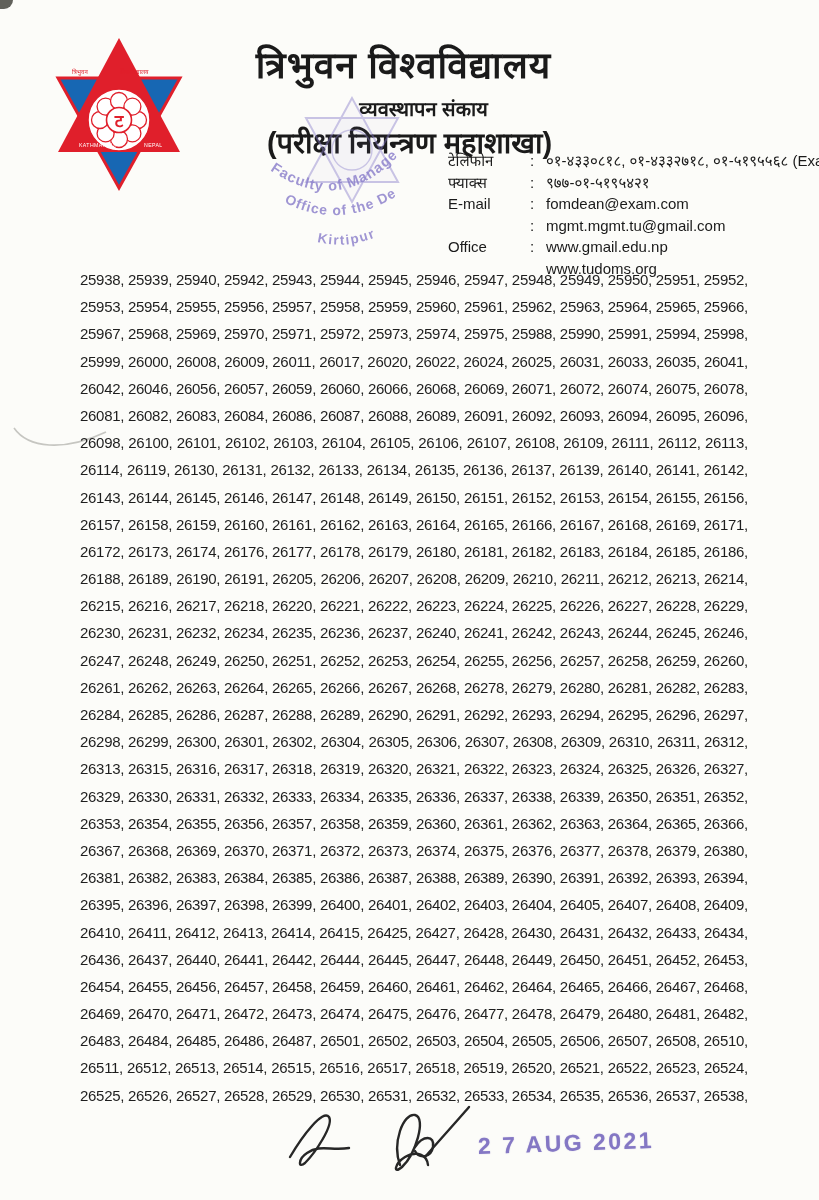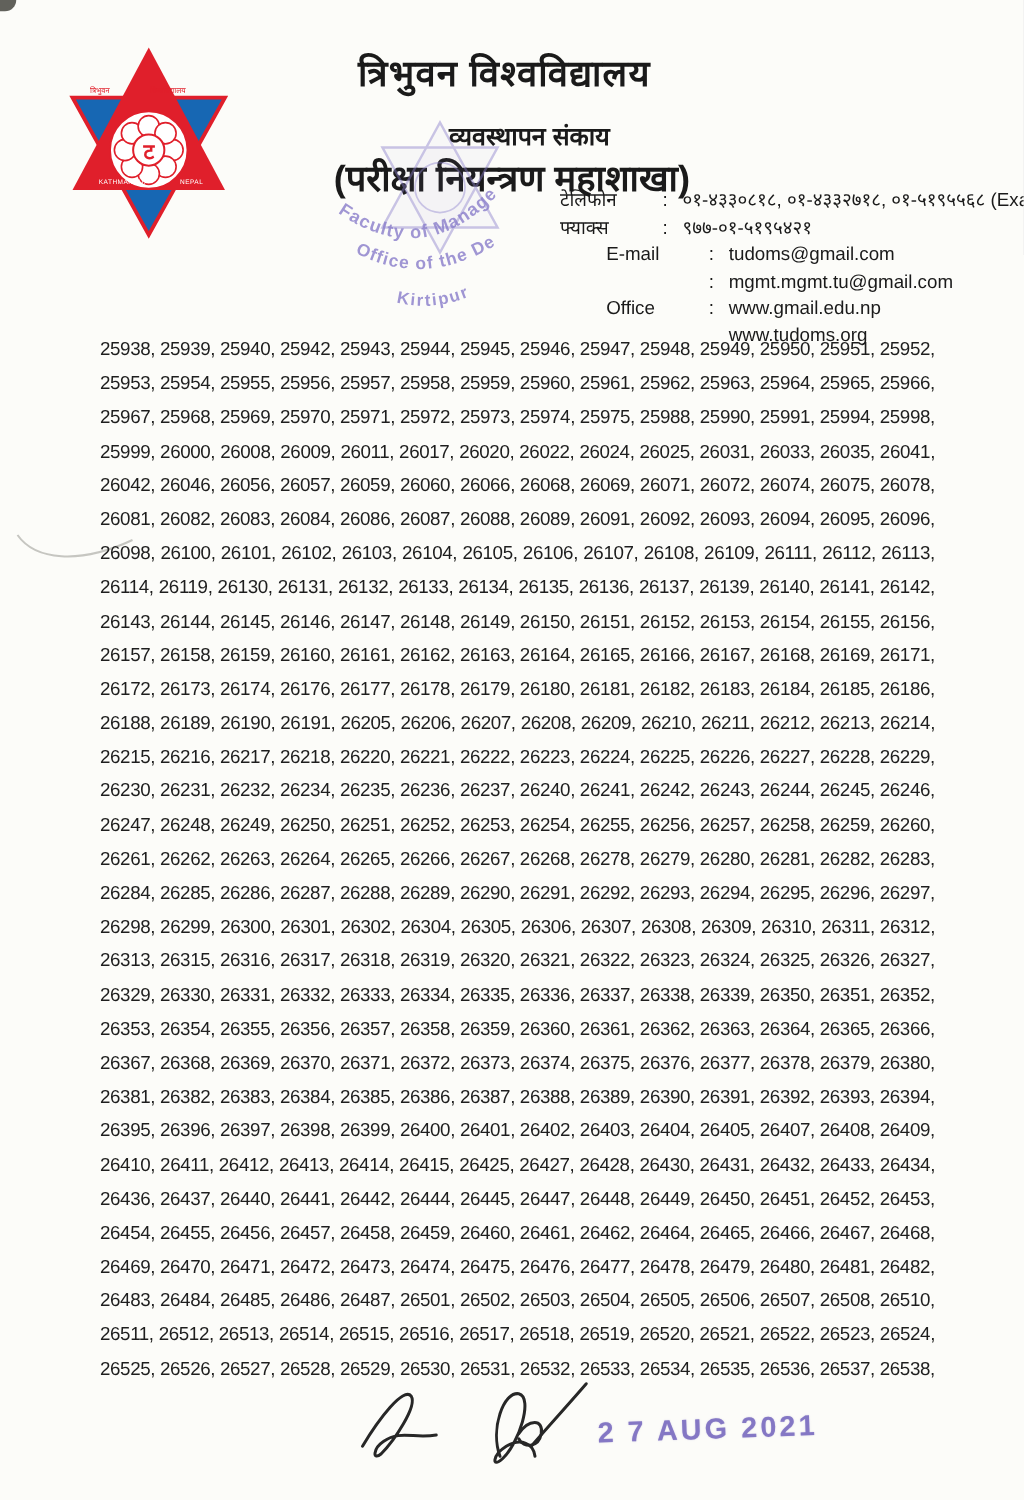--- a/index.html
+++ b/index.html
@@ -6,30 +6,30 @@
   .page{
     position:relative;width:819px;height:1200px;margin:0 auto;
     background:#fcfcf9;overflow:hidden;
     font-family:"Liberation Sans",sans-serif;color:#1a1a1a;
   }
   
   .corner-smudge{position:absolute;left:0;top:0;width:13px;height:9px;background:#45453f;border-bottom-right-radius:9px;opacity:.85;}
   
   .logo{position:absolute;left:52px;top:36px;width:134px;height:158px;}
   
-  .uni-title{position:absolute;left:0;right:12px;top:38px;text-align:center;font-size:29px;font-weight:700;letter-spacing:1px;}
+  .uni-title{position:absolute;left:0;right:12px;top:38px;text-align:center;font-size:37px;font-weight:700;letter-spacing:1px;}
   .uni-sub{position:absolute;left:0;right:0;top:95px;text-align:center;font-size:20px;font-weight:700;margin-left:28px;}
   .uni-div{position:absolute;left:0;right:0;top:122px;text-align:center;font-size:29px;font-weight:700;}
   
   .office{position:absolute;left:54px;top:176px;font-size:17px;font-weight:700;line-height:25px;}
   
   .contacts{position:absolute;left:448px;top:150px;font-size:15px;line-height:21.5px;white-space:nowrap;}
   .contact-row{display:flex;}
   .c-label{display:inline-block;width:82px;font-weight:400;}
-  .c-label.latin{font-weight:400;margin-left:37px;}
+  .c-label.latin{font-weight:400;}
   .c-sep{display:inline-block;width:16px;}
   
   .stamp-svg{position:absolute;left:240px;top:90px;width:230px;height:180px;pointer-events:none;}
   .stamp-text{fill:#8b7fcb;opacity:.82;font-family:"Liberation Sans",sans-serif;font-weight:700;}
   
   .numbers{position:absolute;left:80px;top:266px;width:668px;font-size:15px;letter-spacing:-0.3px;color:#1e1e1e;}
   .num-row{display:flex;justify-content:space-between;height:27.2px;line-height:27.2px;}
   
   .signatures{position:absolute;left:265px;top:1095px;width:220px;height:95px;}
   .date-stamp{
@@ -109,21 +109,21 @@
         <span class="c-val">०१-४३३०८१८, ०१-४३३२७१८, ०१-५१९५५६८ (Exam)</span>
     </div>
     <div class="contact-row">
       <span class="c-label">फ्याक्स</span>
         <span class="c-sep">:</span>
         <span class="c-val">९७७-०१-५१९५४२१</span>
     </div>
     <div class="contact-row">
       <span class="c-label latin">E-mail</span>
         <span class="c-sep">:</span>
-        <span class="c-val">tudoms@gmail.com</span>
+        <span class="c-val">fomdean@exam.com</span>
     </div>
     <div class="contact-row">
       <span class="c-label latin"></span>
         <span class="c-sep">:</span>
         <span class="c-val">mgmt.mgmt.tu@gmail.com</span>
     </div>
     <div class="contact-row">
       <span class="c-label latin">Office</span>
         <span class="c-sep">:</span>
         <span class="c-val">www.gmail.edu.np</span>

